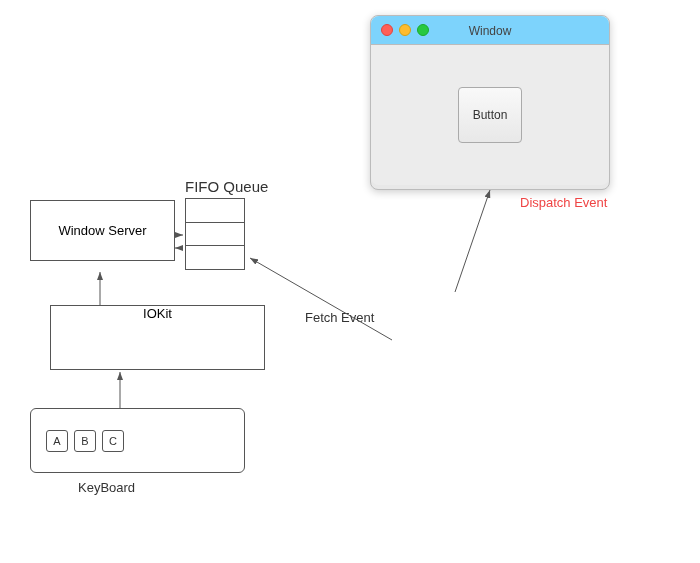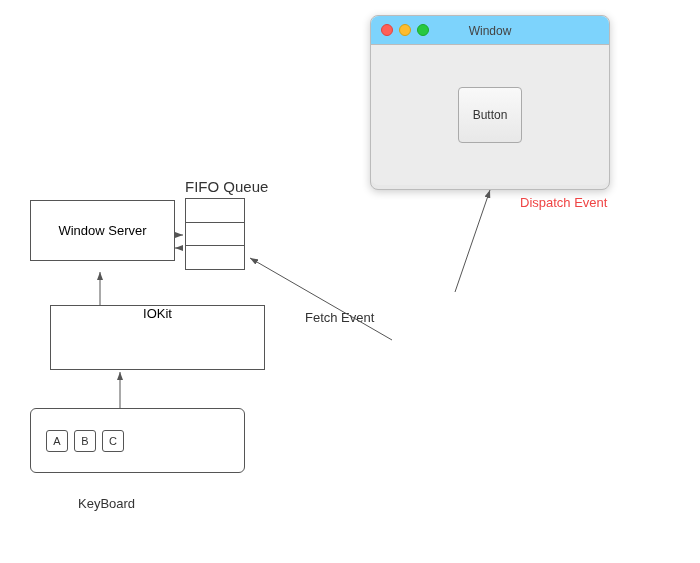--- a/index.html
+++ b/index.html
@@ -154,21 +154,20 @@
       justify-content: center;
       font-size: 11px;
       color: #333;
     }
     .keyboard-label {
       position: absolute;
       top: 480px;
       left: 78px;
       font-size: 13px;
       color: #333;
-      margin-top: 16px;
     }
 
     
     .run-loop {
       position: absolute;
       top: 290px;
       left: 390px;
       width: 130px;
       height: 130px;
       border-radius: 50%;

